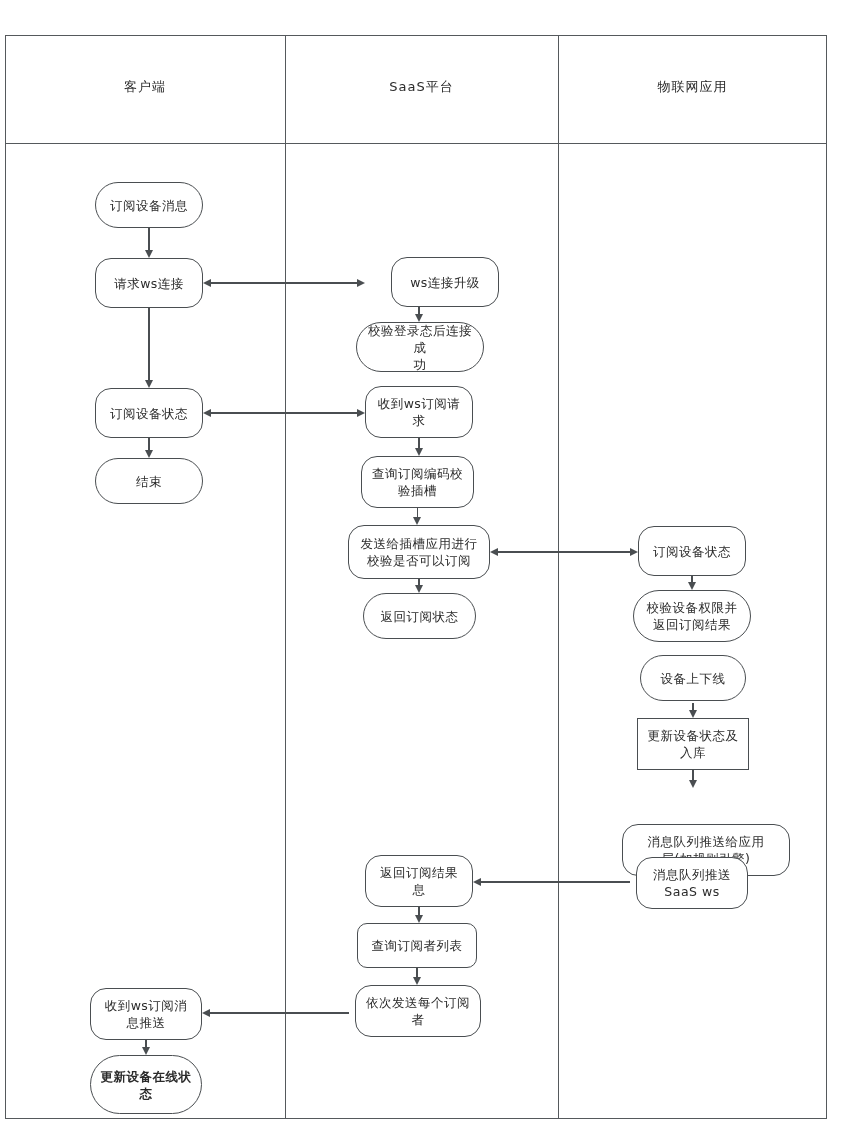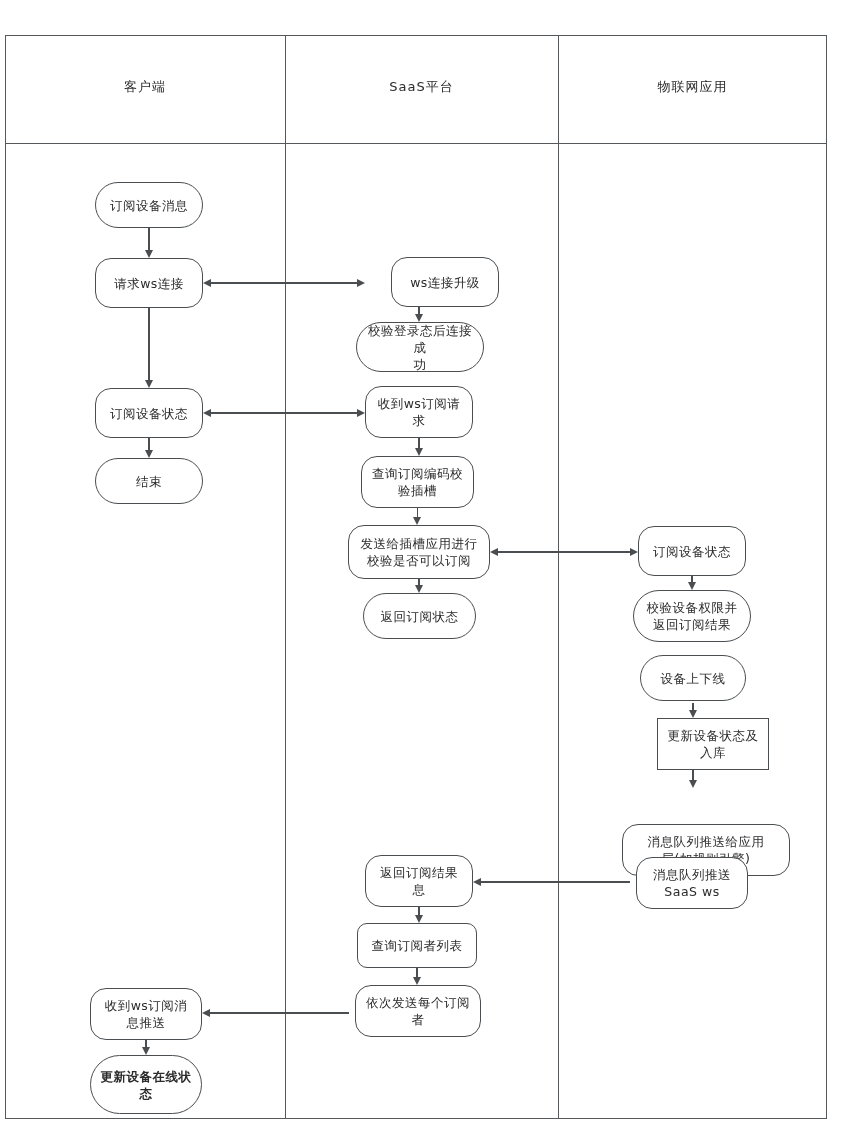--- a/index.html
+++ b/index.html
@@ -137,21 +137,21 @@
       <div class="node rounded" style="left:638px;top:526px;width:108px;height:50px;">
         <span class="txt">订阅设备状态</span>
       </div>
       <div class="node stadium" style="left:633px;top:590px;width:118px;height:52px;">
         <span class="txt">校验设备权限并
 返回订阅结果</span>
       </div>
       <div class="node stadium" style="left:640px;top:655px;width:106px;height:46px;">
         <span class="txt">设备上下线</span>
       </div>
-      <div class="node sharp" style="left:637px;top:718px;width:112px;height:52px;margin-left:20px;">
+      <div class="node sharp" style="left:637px;top:718px;width:112px;height:52px;">
         <span class="txt">更新设备状态及
 入库</span>
       </div>
       <div class="node rounded" style="left:622px;top:824px;width:168px;height:52px;">
         <span class="txt">消息队列推送给应用
 层(如规则引擎)</span>
       </div>
       <div class="node rounded" style="left:636px;top:857px;width:112px;height:52px;">
         <span class="txt">消息队列推送
 SaaS ws</span>

